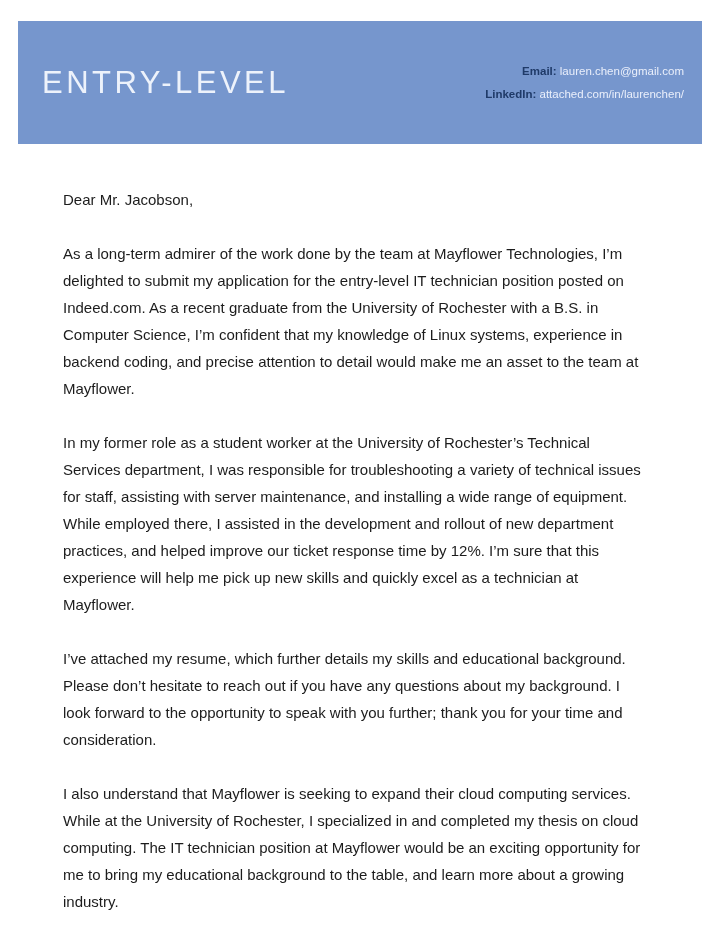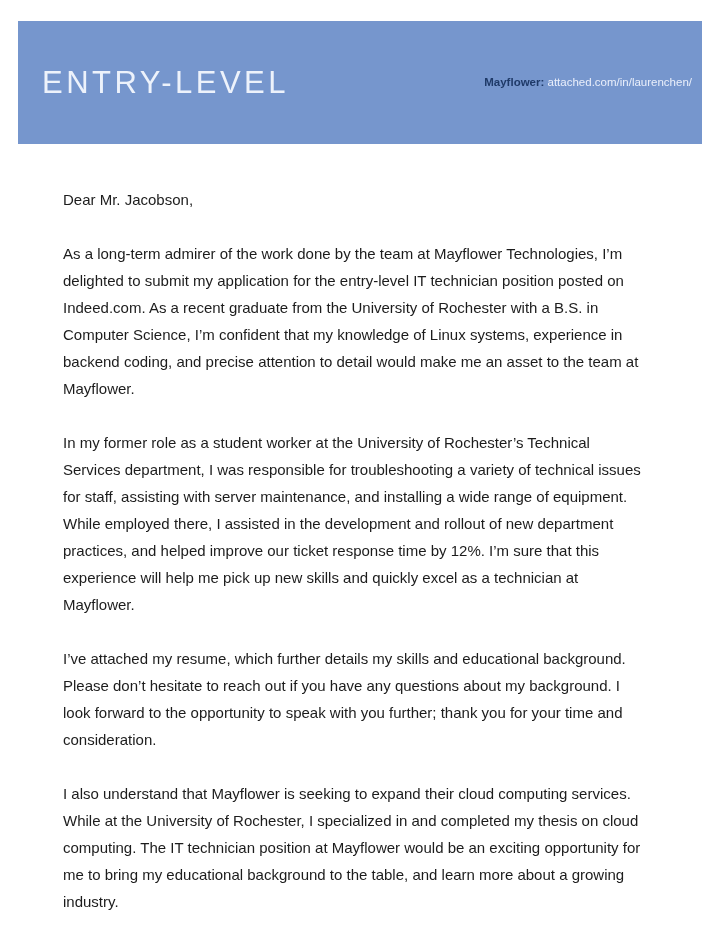--- a/index.html
+++ b/index.html
@@ -22,21 +22,21 @@
     background: var(--page_bg, #ffffff);
     overflow: hidden;
   }
   .header {
     margin: 21px 18px 0 18px;
     height: 123px;
     background: var(--header_bg, #7696cd);
     display: flex;
     align-items: center;
     justify-content: space-between;
-    padding: 0 10px 0 24px;
+    padding: 0 18px 0 24px;
   }
   .title {
     color: var(--title_color, #edf2fb);
     font-size: 31px;
     font-weight: 300;
     letter-spacing: 3.5px;
     line-height: 42px;
     text-transform: uppercase;
   }
   .contacts {
@@ -65,21 +65,25 @@
 <body>
 
 <div class="page">
 
   <header class="header">
     <div class="title">
       <div>ENTRY-LEVEL</div>
     </div>
     <div class="contacts">
       <div class="contact-row">
-        <span class="contact-label">Mayflower:</span>
+        <span class="contact-label">Email:</span>
+        <span class="contact-value">lauren.chen@gmail.com</span>
+      </div>
+      <div class="contact-row">
+        <span class="contact-label">LinkedIn:</span>
         <span class="contact-value">attached.com/in/laurenchen/</span>
       </div>
     </div>
   </header>
 
   <main class="letter">
     <p class="salutation">Dear Mr. Jacobson,</p>
     <p>As a long-term admirer of the work done by the team at Mayflower Technologies, I’m delighted to submit my application for the entry-level IT technician position posted on Indeed.com. As a recent graduate from the University of Rochester with a B.S. in Computer Science, I’m confident that my knowledge of Linux systems, experience in backend coding, and precise attention to detail would make me an asset to the team at Mayflower.</p>
     <p>In my former role as a student worker at the University of Rochester’s Technical Services department, I was responsible for troubleshooting a variety of technical issues for staff, assisting with server maintenance, and installing a wide range of equipment. While employed there, I assisted in the development and rollout of new department practices, and helped improve our ticket response time by 12%. I’m sure that this experience will help me pick up new skills and quickly excel as a technician at Mayflower.</p>
     <p>I’ve attached my resume, which further details my skills and educational background. Please don’t hesitate to reach out if you have any questions about my background. I look forward to the opportunity to speak with you further; thank you for your time and consideration.</p>

